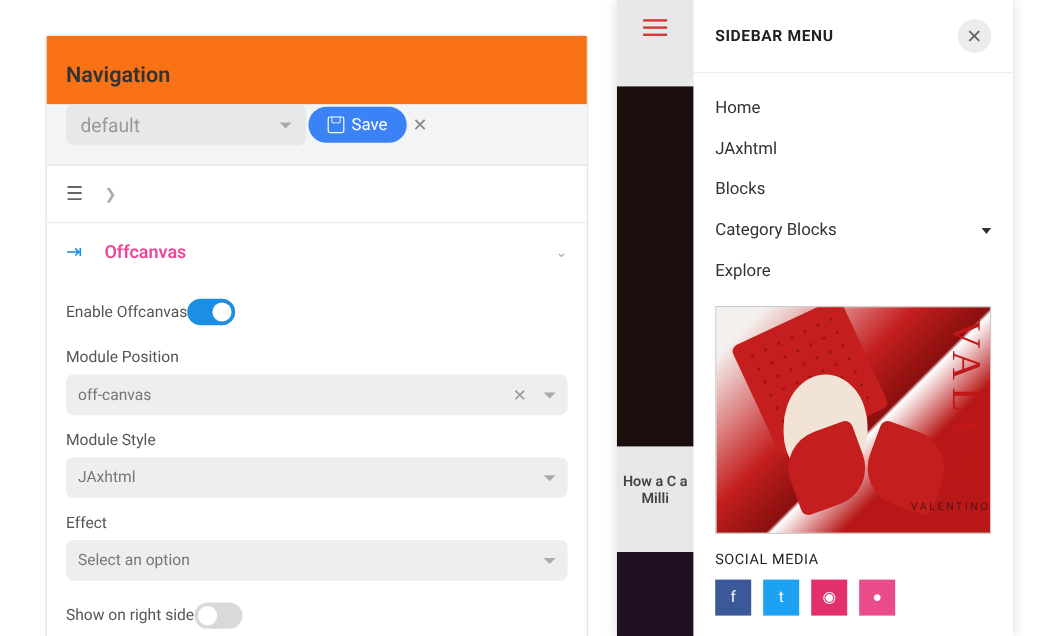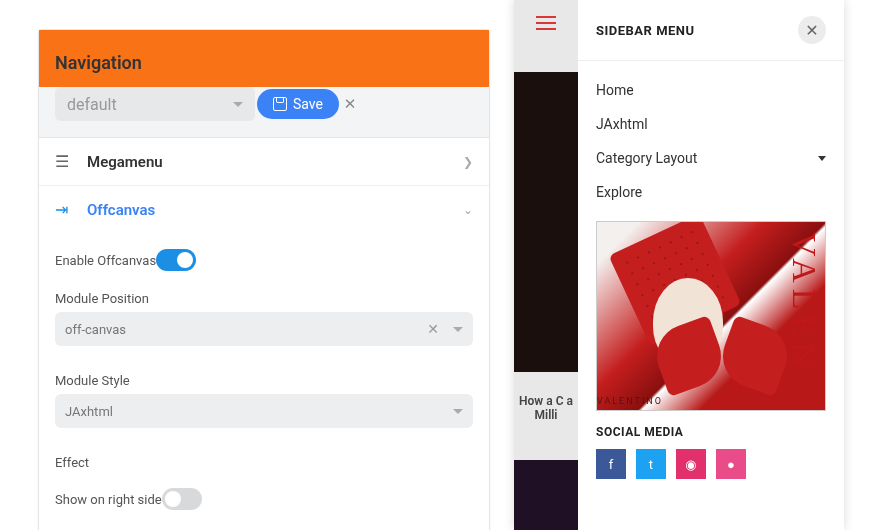--- a/index.html
+++ b/index.html
@@ -10,26 +10,26 @@
 .lp-toolbar{display:flex;align-items:center;gap:2px;padding:0 16px 16px 16px;background:#f3f4f5;border-bottom:1px solid #e5e5e5}
 .lp-select{flex:0 0 200px;height:34px;border-radius:6px;background:#e6e8ea;display:flex;align-items:center;padding:0 12px;color:#999;justify-content:space-between}
 .chev{width:0;height:0;border-left:5px solid transparent;border-right:5px solid transparent;border-top:5px solid #aaa}
 .btn-save{height:30px;padding:0 16px;border-radius:16px;background:#3b82f6;color:#fff;display:flex;align-items:center;gap:6px;font-size:14px}
 .save-ic{width:14px;height:14px;border:1.5px solid #fff;border-radius:2px;position:relative}
 .save-ic::before{content:"";position:absolute;left:2px;top:-1px;width:6px;height:5px;border:1.5px solid #fff;border-top:none;border-radius:0 0 2px 2px}
 .x-small{color:#888;width:18px;text-align:center;font-size:15px}
 .section-row{display:flex;align-items:center;padding:14px 16px;border-bottom:1px solid #eee;cursor:pointer}
 .sec-icon{width:22px;color:#666;font-size:16px;margin-right:10px}
 .sec-title{flex:1;font-size:15px;font-weight:600;color:#333}
-.sec-title.active{color:#3b82f6}
+.sec-title.active{color:#ec4899}
 .sec-arrow{color:#aaa;font-size:12px}
 .body{padding:4px 16px 16px 16px}
 .frow{display:flex;align-items:center;justify-content:flex-start;padding:12px 0}
 .flabel{font-size:13px;color:#555}
-.inp-wrap{width:100%;height:34px;background:#eceeef;border-radius:6px;display:flex;align-items:center;padding:0 10px;color:#777;font-size:13px;justify-content:space-between;margin-bottom:19px}
+.inp-wrap{width:100%;height:34px;background:#eceeef;border-radius:6px;display:flex;align-items:center;padding:0 10px;color:#777;font-size:13px;justify-content:space-between;margin-bottom:6px}
 .inp-wrap .chev{margin-left:8px}
 .inp-x{color:#999;font-size:14px;margin-right:6px}
 .flabel-top{font-size:13px;color:#555;padding:8px 0 6px 0}
 .toggle{width:40px;height:22px;border-radius:11px;background:#d8d9da;position:relative}
 .toggle::after{content:"";position:absolute;width:16px;height:16px;border-radius:50%;background:#fff;top:3px;left:3px}
 .toggle.on{background:#1a8fe3}
 .toggle.on::after{left:auto;right:3px}
 .right-panel{position:absolute;right:32px;top:0;width:330px;height:530px;box-shadow:0 0 10px rgba(0,0,0,0.15);display:flex}
 .rp-bg{width:64px;background:#e8e8e8;position:relative;overflow:hidden}
 .rp-bg .ham{position:absolute;top:12px;left:22px;width:20px}
@@ -46,22 +46,22 @@
 .menu-item .dd{width:0;height:0;border-left:4px solid transparent;border-right:4px solid transparent;border-top:5px solid #333}
 .promo{margin:6px 18px 14px 18px;border:1px solid #ccc;padding:0;height:190px;overflow:hidden;position:relative;background:linear-gradient(135deg,#f4f0ee 10%,#c41e1e 40%,#8a0f0f 55%,#fff 56%,#b81818 70%)}
 .promo .vtxt{position:absolute;right:2px;top:10px;writing-mode:vertical-rl;font-family:Georgia,serif;font-size:34px;letter-spacing:6px;color:#c01818;font-weight:400}
 .promo .bag{position:absolute;left:28px;top:8px;width:100px;height:100px;background:#c41e1e;transform:rotate(-25deg);border-radius:6px}
 .promo .bag::before{content:"";position:absolute;inset:8px;background-image:radial-gradient(circle,#9a1515 1.5px,transparent 1.5px);background-size:12px 12px}
 .promo .face{position:absolute;left:56px;top:56px;width:70px;height:88px;background:#f2e3d7;border-radius:50% 50% 45% 45%}
 .promo .bow{position:absolute;left:60px;bottom:6px;width:130px;height:80px}
 .promo .bow::before,.promo .bow::after{content:"";position:absolute;width:64px;height:64px;background:#c41e1e;border-radius:50% 10% 50% 10%}
 .promo .bow::before{left:0;transform:rotate(-20deg)}
 .promo .bow::after{right:0;transform:rotate(200deg) scaleX(-1)}
-.promo .brand{position:absolute;bottom:4px;left:0;right:0;text-align:left;font-size:9px;letter-spacing:2px;color:#5a1212}
-.sm-head{padding:0 18px 10px 18px;font-size:12px;font-weight:700;letter-spacing:0.5px;color:#222}
+.promo .brand{position:absolute;bottom:16px;left:0;right:0;text-align:right;font-size:9px;letter-spacing:2px;color:#5a1212}
+.sm-head{padding:0 18px 10px 18px;font-size:12px;font-weight:400;letter-spacing:0.5px;color:#222}
 .sm-row{display:flex;gap:10px;padding:0 18px}
 .sm{width:30px;height:30px;display:flex;align-items:center;justify-content:center;color:#fff;font-size:13px}
 .sm.fb{background:#3b5998}
 .sm.tw{background:#1da1f2}
 .sm.ig{background:#e1306c}
 .sm.db{background:#ea4c89}
 </style>
 </head>
 <body>
 
@@ -76,21 +76,20 @@
     </div>
     <div class="btn-save">
       <span class="save-ic"></span>
       <span>Save</span>
     </div>
     <div class="x-small">✕</div>
   </div>
 
   <div class="section-row">
     <div class="sec-icon">☰</div>
-    <div class="sec-title">Megamenu</div>
     <div class="sec-arrow">❯</div>
   </div>
 
   <div class="section-row" style="border-bottom:none">
     <div class="sec-icon" style="color:#1a8fe3">⇥</div>
     <div class="sec-title active">Offcanvas</div>
     <div class="sec-arrow">⌄</div>
   </div>
 
   <div class="body">
@@ -108,20 +107,24 @@
       </span>
     </div>
 
     <div class="flabel-top">Module Style</div>
     <div class="inp-wrap">
       <span>JAxhtml</span>
       <span class="chev"></span>
     </div>
 
     <div class="flabel-top">Effect</div>
+    <div class="inp-wrap">
+      <span>Select an option</span>
+      <span class="chev"></span>
+    </div>
 
     <div class="frow">
       <div class="flabel">Show on right side</div>
       <div class="toggle"></div>
     </div>
 
   </div>
 </div>
 
 <div class="right-panel">
@@ -141,21 +144,24 @@
       <div class="close-btn">✕</div>
     </div>
     <div class="menu-list">
       <div class="menu-item">
           <span>Home</span>
         </div>
       <div class="menu-item">
           <span>JAxhtml</span>
         </div>
       <div class="menu-item">
-          <span>Category Layout</span>
+          <span>Blocks</span>
+        </div>
+      <div class="menu-item">
+          <span>Category Blocks</span>
           <span class="dd"></span>
         </div>
       <div class="menu-item">
           <span>Explore</span>
         </div>
     </div>
     <div class="promo">
       <div class="bag"></div>
       <div class="face"></div>
       <div class="bow"></div>

